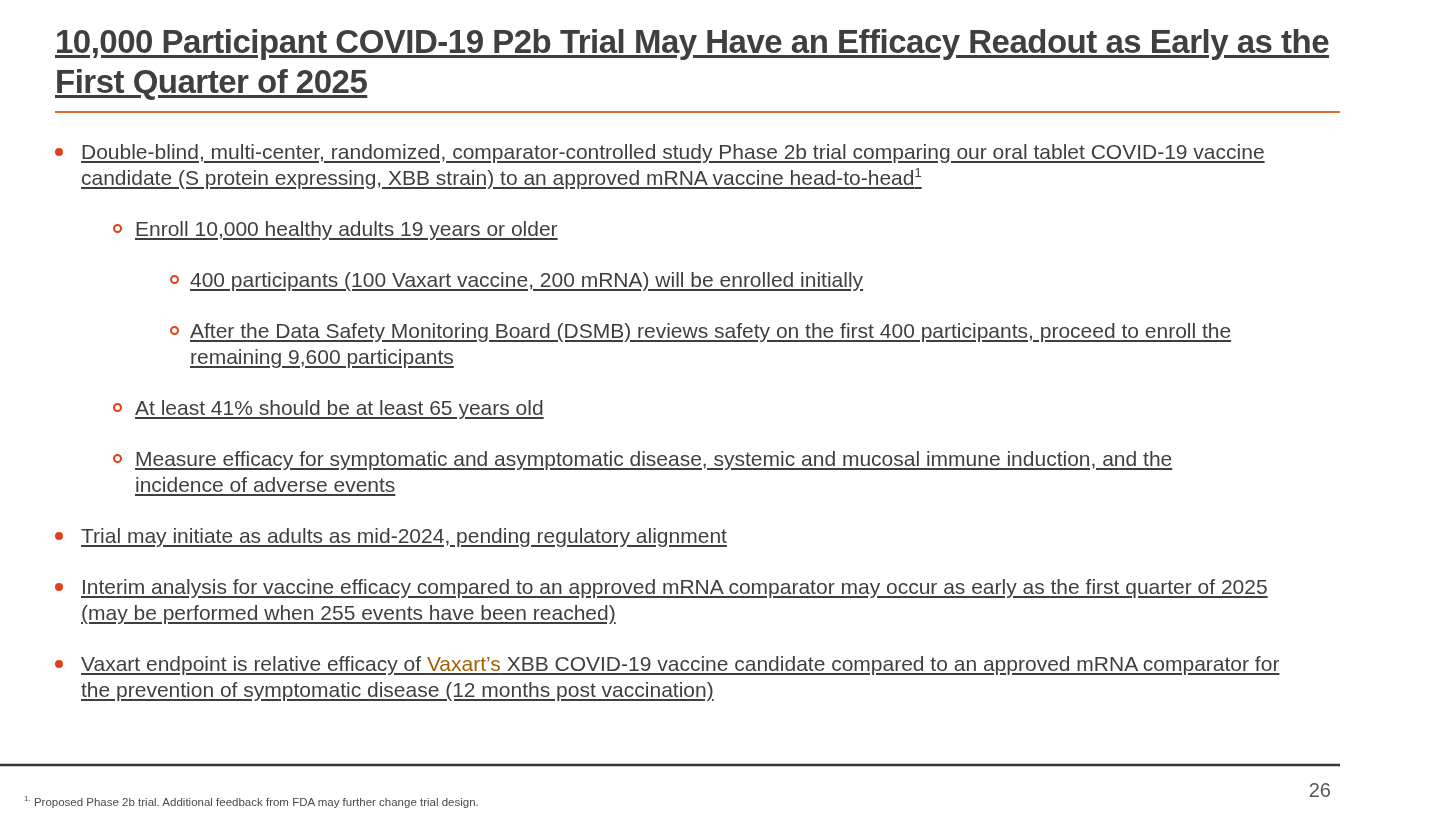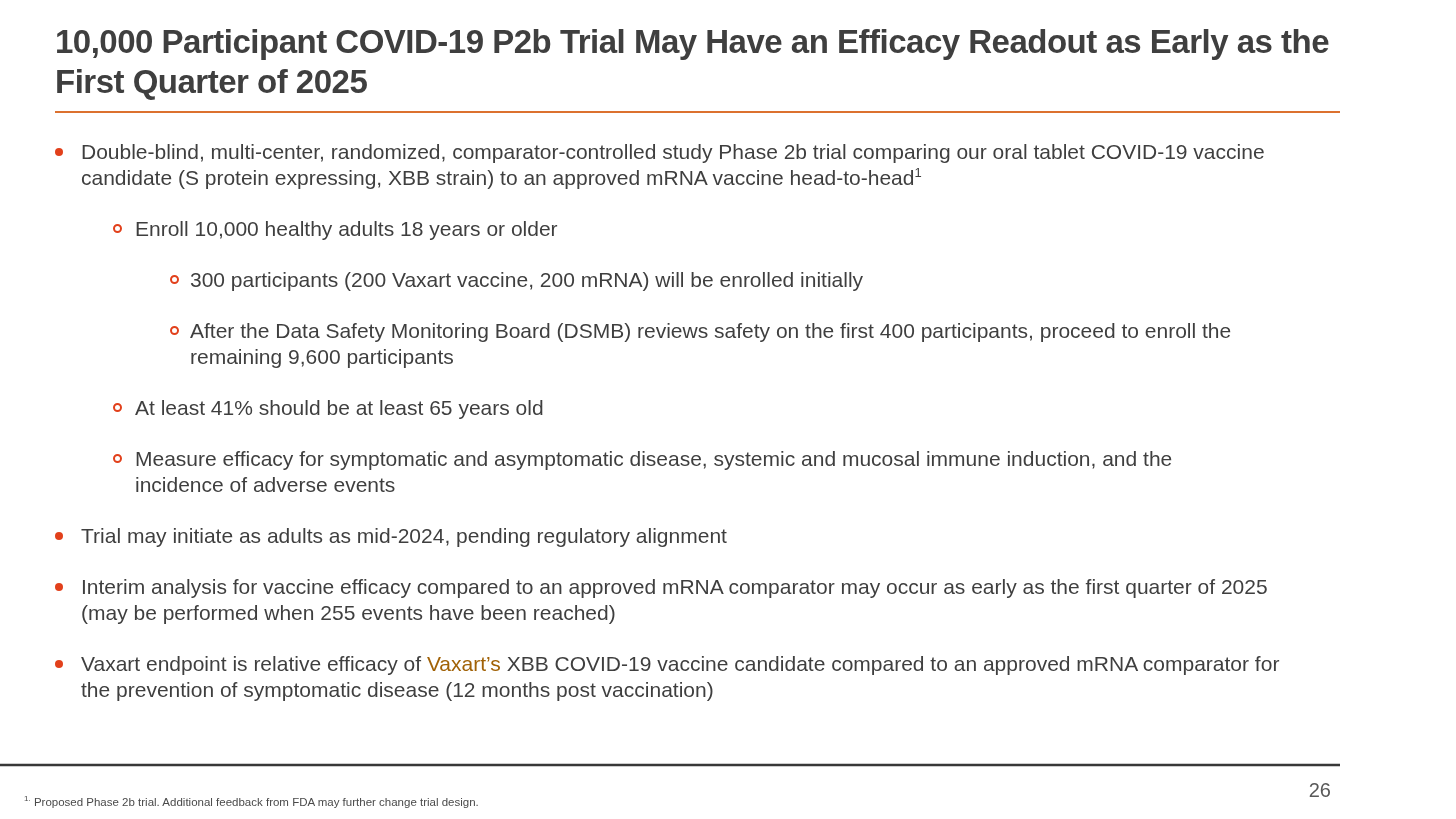--- a/index.html
+++ b/index.html
@@ -4,20 +4,21 @@
 <style>
   html, body { margin: 0; padding: 0; background: #ffffff; }
   .slide {
     position: relative;
     width: 1340px;
     height: 819px;
     background: #ffffff;
     overflow: hidden;
     font-family: "Liberation Sans", "DejaVu Sans", sans-serif;
     color: #3f3f3f;
+    text-decoration: underline;
   }
 
   
   .slide-header { padding: 22px 0 0 55px; }
   .slide-title {
     margin: 0;
     max-width: 1310px;
     font-size: 33px;
     line-height: 40px;
     font-weight: 700;
@@ -103,26 +104,26 @@
 
   <main class="content">
 
     <div class="item l1">
       <span class="marker dot"></span>
       <p><span class="text" style="display:inline">Double-blind, multi-center, randomized, comparator-controlled study Phase 2b trial comparing our oral tablet COVID-19 vaccine candidate (S protein expressing, XBB strain) to an approved mRNA vaccine head-to-head</span><sup class="fn-ref">1</sup></p>
     </div>
 
     <div class="item l2">
       <span class="marker ring"></span>
-      <p class="text">Enroll 10,000 healthy adults 18 years or older</p>
+      <p class="text">Enroll 10,000 healthy adults 19 years or older</p>
     </div>
 
     <div class="item l3">
       <span class="marker ring"></span>
-      <p class="text">300 participants (200 Vaxart vaccine, 200 mRNA) will be enrolled initially</p>
+      <p class="text">400 participants (100 Vaxart vaccine, 200 mRNA) will be enrolled initially</p>
     </div>
 
     <div class="item l3">
       <span class="marker ring"></span>
       <p class="text">After the Data Safety Monitoring Board (DSMB) reviews safety on the first 400 participants, proceed to enroll the remaining 9,600 participants</p>
     </div>
 
     <div class="item l2">
       <span class="marker ring"></span>
       <p class="text">At least 41% should be at least 65 years old</p>

